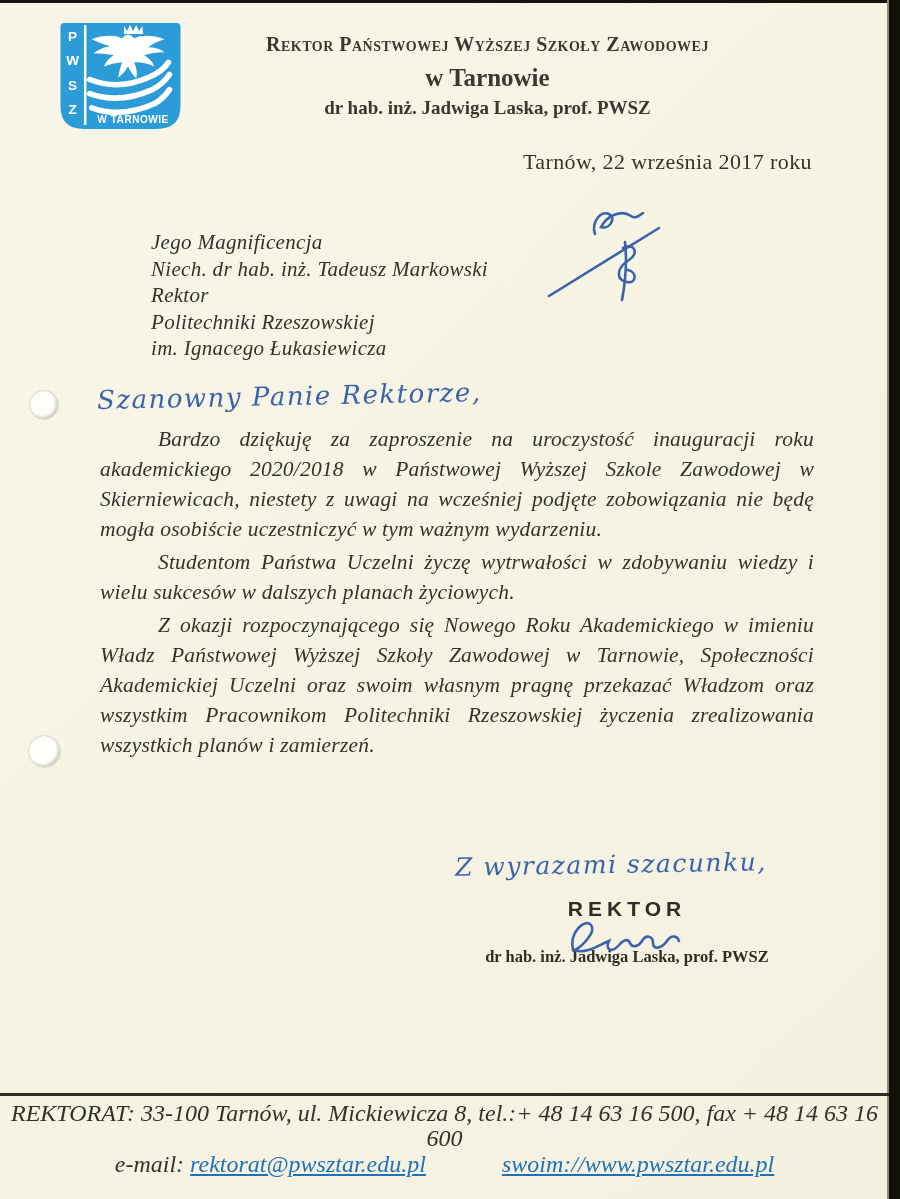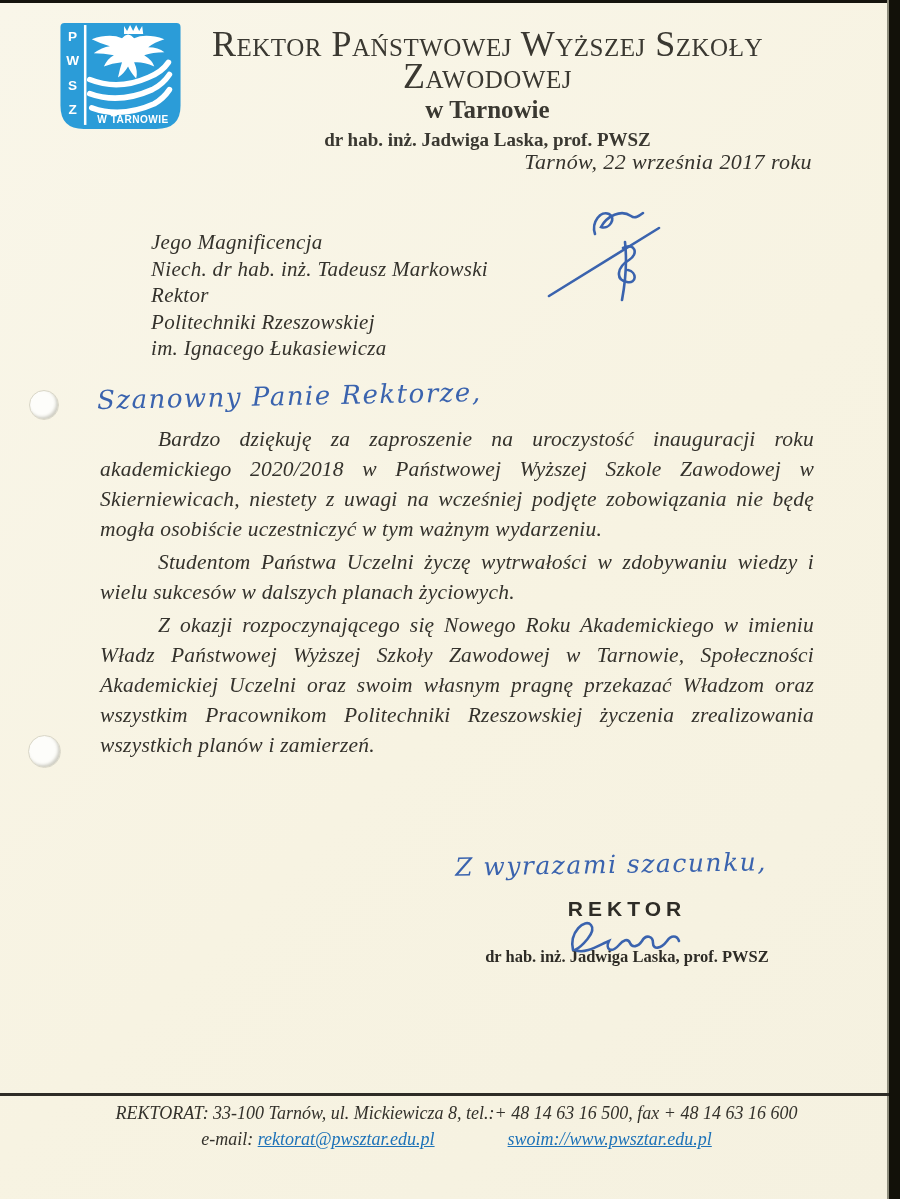--- a/index.html
+++ b/index.html
@@ -11,47 +11,47 @@
   
   .edge-top{position:absolute;left:0;top:0;width:100%;height:3px;background:#15140e;}
   .edge-right{position:absolute;right:0;top:0;width:11px;height:100%;background:#121109;border-left:2px solid #8d8c7c;}
   .hole{position:absolute;border-radius:50%;background:#fdfdfa;border:1px solid #d9d6c6;box-shadow:inset -2px -2px 3px rgba(150,148,130,.45);}
   .hole1{left:29px;top:390px;width:28px;height:28px;}
   .hole2{left:28px;top:735px;width:31px;height:31px;}
 
   
   .logo{position:absolute;left:57px;top:21px;width:127px;height:113px;}
   .header-text{position:absolute;left:150px;right:75px;top:28px;text-align:center;color:#3a3831;}
-  .ht1{font-variant:small-caps;font-weight:400;font-size:36px;letter-spacing:.5px;line-height:32px;}
+  .ht1{font-variant:small-caps;font-weight:700;font-size:20px;letter-spacing:.5px;line-height:32px;}
   .ht2{font-weight:700;font-size:25px;line-height:30px;margin-top:3px;}
   .ht3{font-weight:700;font-size:19px;line-height:24px;margin-top:3px;}
 
   .dateline{position:absolute;left:400px;top:149px;width:412px;text-align:right;
-    font-style:italic;font-size:22px;letter-spacing:.4px;}
+    font-size:22px;letter-spacing:.4px;}
 
   .paraph{position:absolute;left:543px;top:196px;width:125px;height:112px;}
 
   .addressee{position:absolute;left:105px;top:229px;font-style:italic;font-size:21px;line-height:26.5px;letter-spacing:.3px;margin-left:46px;}
 
   .handwriting{color:#3a63ae;font-style:italic;font-family:"DejaVu Serif",serif;}
   .salutation{position:absolute;left:97px;top:381px;font-size:26px;letter-spacing:1.5px;transform:rotate(-1.2deg);}
 
   .body-text{position:absolute;left:100px;top:424px;width:714px;
     font-style:italic;font-size:21.5px;line-height:30px;text-align:justify;letter-spacing:.2px;}
   .body-text p{margin:0 0 3px 0;text-indent:58px;}
 
   .closing{position:absolute;left:455px;top:850px;font-size:25px;letter-spacing:1.5px;transform:rotate(-1deg);}
   .sig-block{position:absolute;left:477px;top:897px;width:300px;text-align:center;}
   .sig-title{font-weight:700;font-size:21px;letter-spacing:5px;color:#2e2c26;font-family:"Liberation Sans",sans-serif;}
   .sig-scribble{position:absolute;left:88px;top:17px;width:120px;height:46px;}
   .sig-name{margin-top:26px;font-weight:700;font-size:16.5px;color:#2e2c26;}
 
   .footer-rule{position:absolute;left:0;top:1093px;width:889px;height:3px;background:#2e2c26;}
-  .footer{position:absolute;left:12px;top:1101px;width:889px;text-align:center;
-    font-style:italic;font-size:18px;line-height:25px;color:#33312b;}
+  .footer{position:absolute;left:0;top:1101px;width:889px;text-align:center;
+    font-style:italic;font-size:24px;line-height:25px;color:#33312b;}
   .footer-row2{margin-top:1px;}
   .flink{color:#1d72b8;text-decoration:underline;}
   .fgap{display:inline-block;width:64px;}
 </style>
 </head>
 <body>
 
 <div class="page">
   <div class="edge-top"></div>
   <div class="edge-right"></div>

